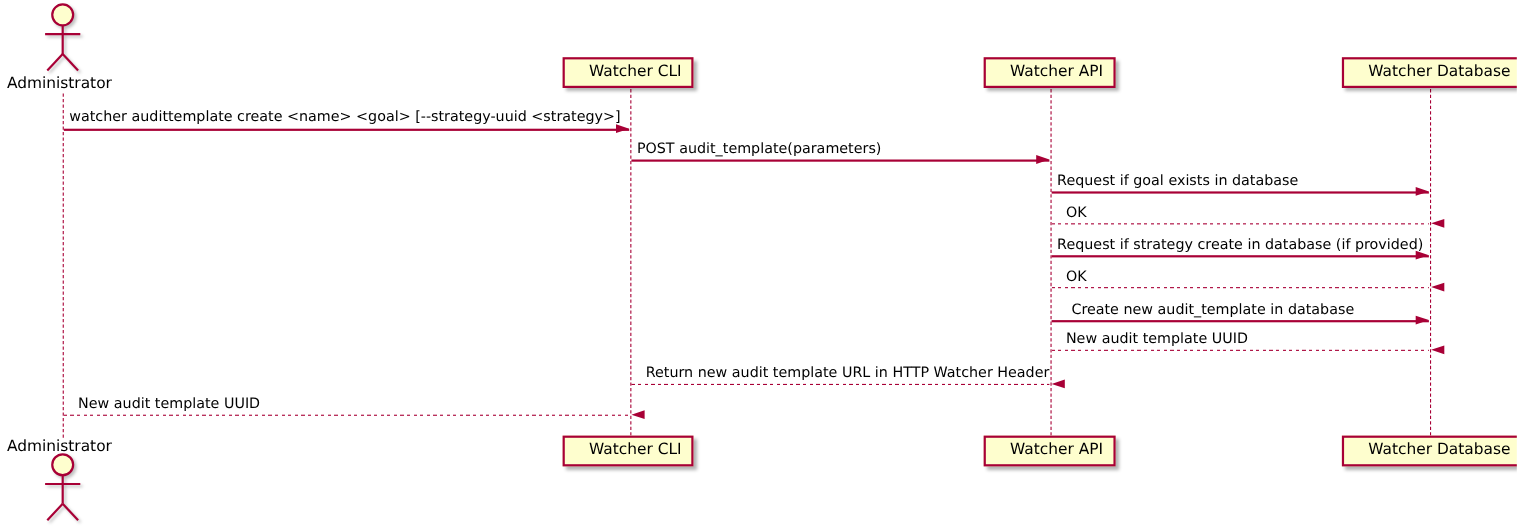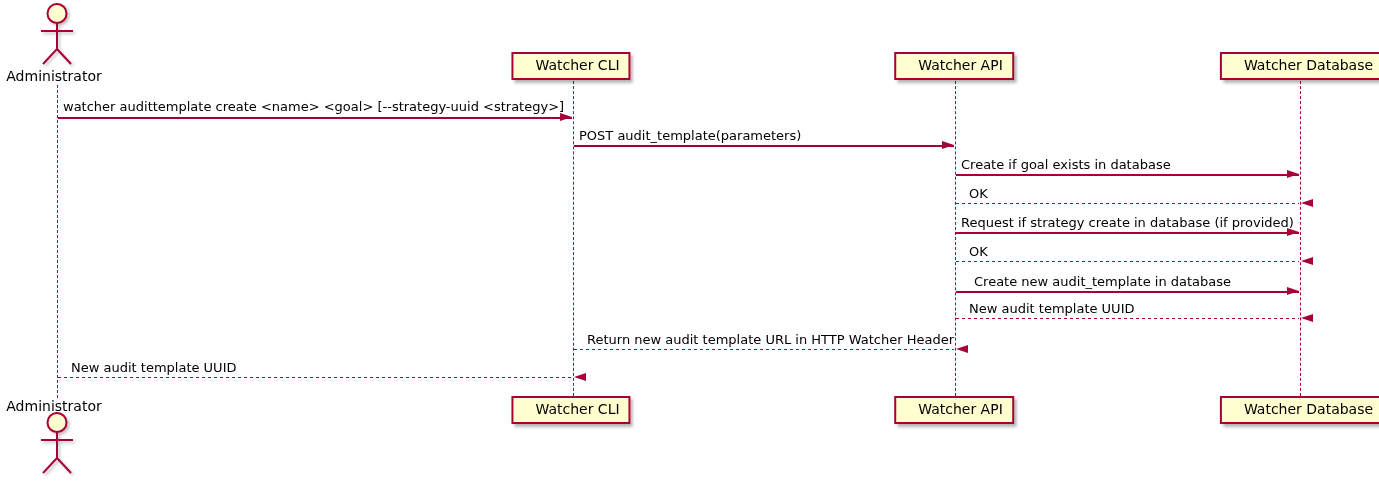--- a/index.html
+++ b/index.html
@@ -105,21 +105,21 @@
   <div class="box bottom" style="left:954px;">Watcher API</div>
   <div class="box bottom" style="left:1302px;">Watcher Database</div>
 
   <div id="messages">
       <div class="msg-label" style="left: 63px; top: 100px;">watcher audittemplate create &lt;name&gt; &lt;goal&gt; [--strategy-uuid &lt;strategy&gt;]</div>
       <div class="msg-line solid" style="left: 58px; top: 117px; width: 514px;"></div>
       <div class="arrow right" style="top: 113px; left: 560px;"></div>
       <div class="msg-label" style="left: 579px; top: 129px; text-align: center;">POST audit_template(parameters)</div>
       <div class="msg-line solid" style="left: 574px; top: 145px; width: 380px;"></div>
       <div class="arrow right" style="top: 141px; left: 942px;"></div>
-      <div class="msg-label" style="left: 961px; top: 158px;">Create if goal exists in database</div>
+      <div class="msg-label" style="left: 961px; top: 158px;">Request if goal exists in database</div>
       <div class="msg-line solid" style="left: 956px; top: 174px; width: 343px;"></div>
       <div class="arrow right" style="top: 170px; left: 1287px;"></div>
       <div class="msg-label" style="left: 969px; top: 187px;">OK</div>
       <div class="msg-line dashed" style="left: 956px; top: 203px; width: 343px;"></div>
       <div class="arrow left" style="top: 199px; left: 1301px;"></div>
       <div class="msg-label" style="left: 961px; top: 216px;">Request if strategy create in database (if provided)</div>
       <div class="msg-line solid" style="left: 956px; top: 232px; width: 343px;"></div>
       <div class="arrow right" style="top: 228px; left: 1287px;"></div>
       <div class="msg-label" style="left: 969px; top: 245px;">OK</div>
       <div class="msg-line dashed" style="left: 956px; top: 261px; width: 343px;"></div>

